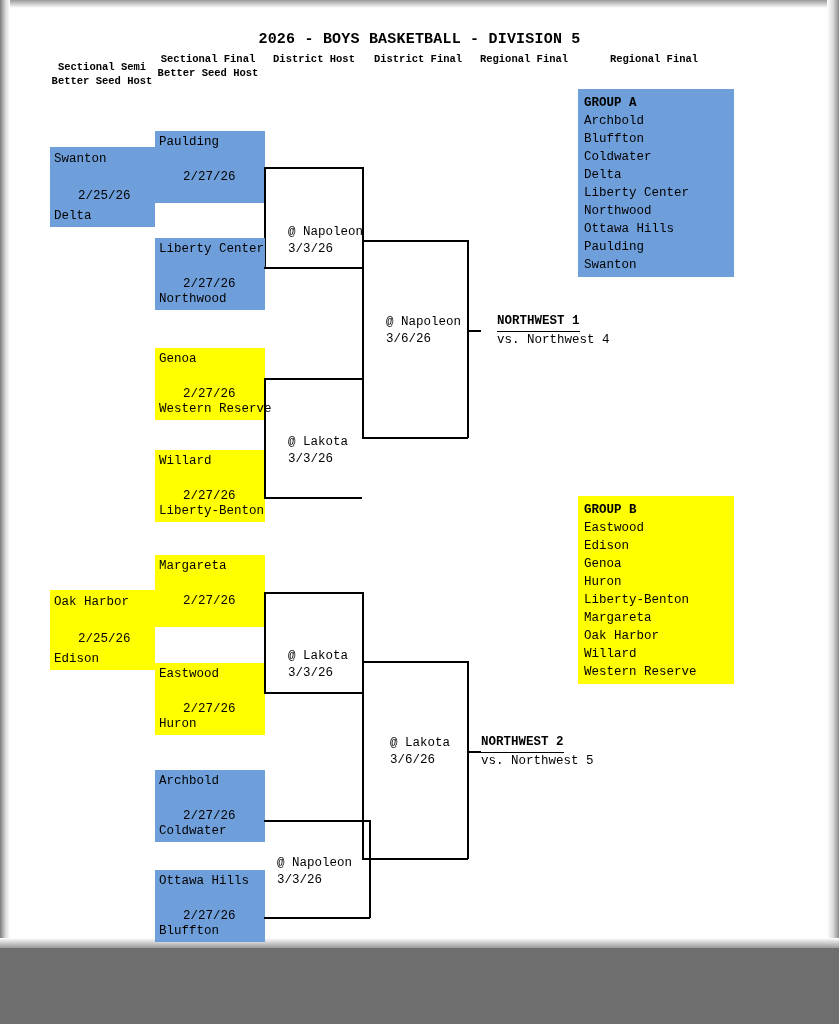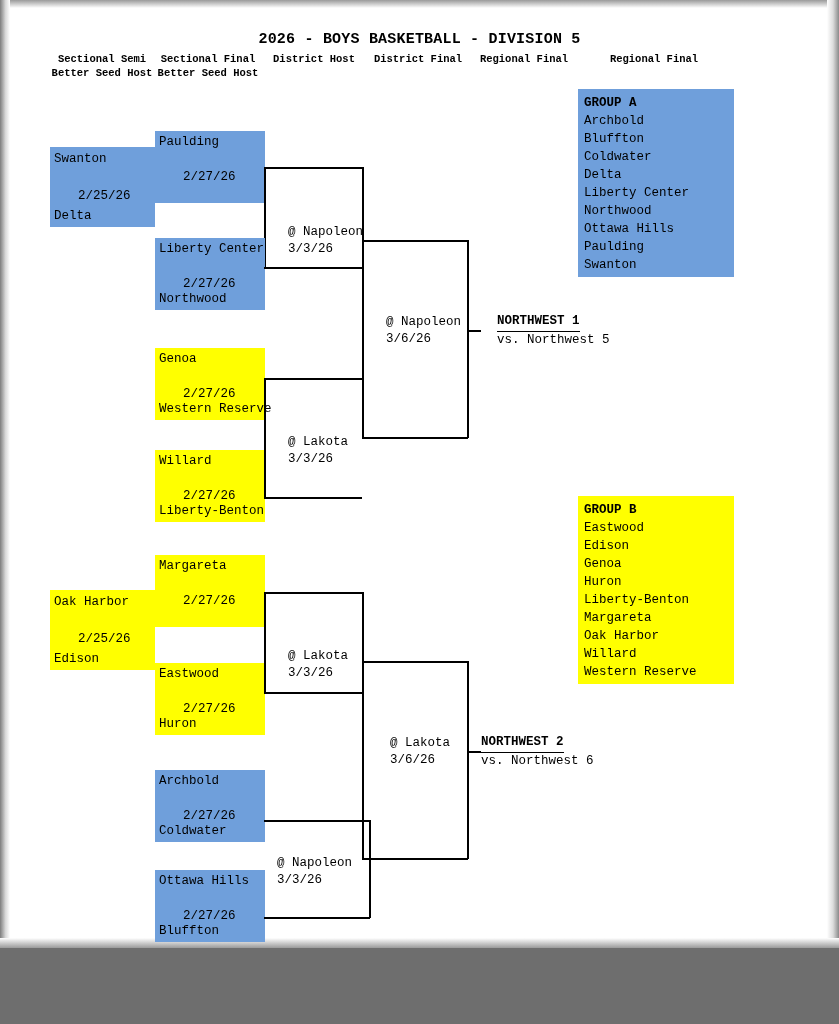--- a/index.html
+++ b/index.html
@@ -131,21 +131,21 @@
 
 <div id="page">
 
   <div class="scan-edge-top"></div>
   <div class="scan-edge-left"></div>
   <div class="scan-edge-right"></div>
   <div class="scan-edge-bottom"></div>
 
   <div class="title">2026 - BOYS BASKETBALL - DIVISION 5</div>
 
-  <div class="col-head" style="left:42px; top:52px; width:120px;">
+  <div class="col-head" style="left:42px; top:60px; width:120px;">
     <div>Sectional Semi</div>
     <div>Better Seed Host</div>
   </div>
   <div class="col-head" style="left:148px; top:52px; width:120px;">
     <div>Sectional Final</div>
     <div>Better Seed Host</div>
   </div>
   <div class="col-head" style="left:254px; top:52px; width:120px;">
     <div>District Host</div>
     <div></div>
@@ -241,21 +241,21 @@
   <div class="ln lnv" style="left:467px; top:240px; height:198px;"></div>
   <div class="ln lnh" style="left:467px; top:330px; width:14px;"></div>
 
   <div class="adv" style="left:386px; top:314px;">
     <div class="l1">@ Napoleon</div>
     <div class="l2">3/6/26</div>
   </div>
 
   <div class="region-label" style="left:481px; top:313px;margin-left:16px;">
     <div><span class="rname">NORTHWEST 1</span></div>
-    <div>vs. Northwest 5</div>
+    <div>vs. Northwest 4</div>
   </div>
 
   <div class="game yellow" style="left:50px; top:590px; width:105px; height:80px;">
     <div class="teamtop" style="padding-top:5px;">Oak Harbor</div>
     <div class="date" style="padding-top:22px;">2/25/26</div>
     <div class="teamtop" style="padding-top:5px;">Edison</div>
   </div>
   <div class="ln lnh" style="left:155px; top:610px; width:8px;"></div>
 
   <div class="game yellow" style="left:155px; top:555px; width:110px; height:72px;">
@@ -303,18 +303,18 @@
   <div class="ln lnv" style="left:467px; top:661px; height:198px;"></div>
   <div class="ln lnh" style="left:467px; top:751px; width:14px;"></div>
 
   <div class="adv" style="left:390px; top:735px;">
     <div class="l1">@ Lakota</div>
     <div class="l2">3/6/26</div>
   </div>
 
   <div class="region-label" style="left:481px; top:734px;">
     <div><span class="rname">NORTHWEST 2</span></div>
-    <div>vs. Northwest 6</div>
+    <div>vs. Northwest 5</div>
   </div>
 
   <div class="draw-order">2026 Draw Order: B - A</div>
 
 </div>
 
 </body></html>

